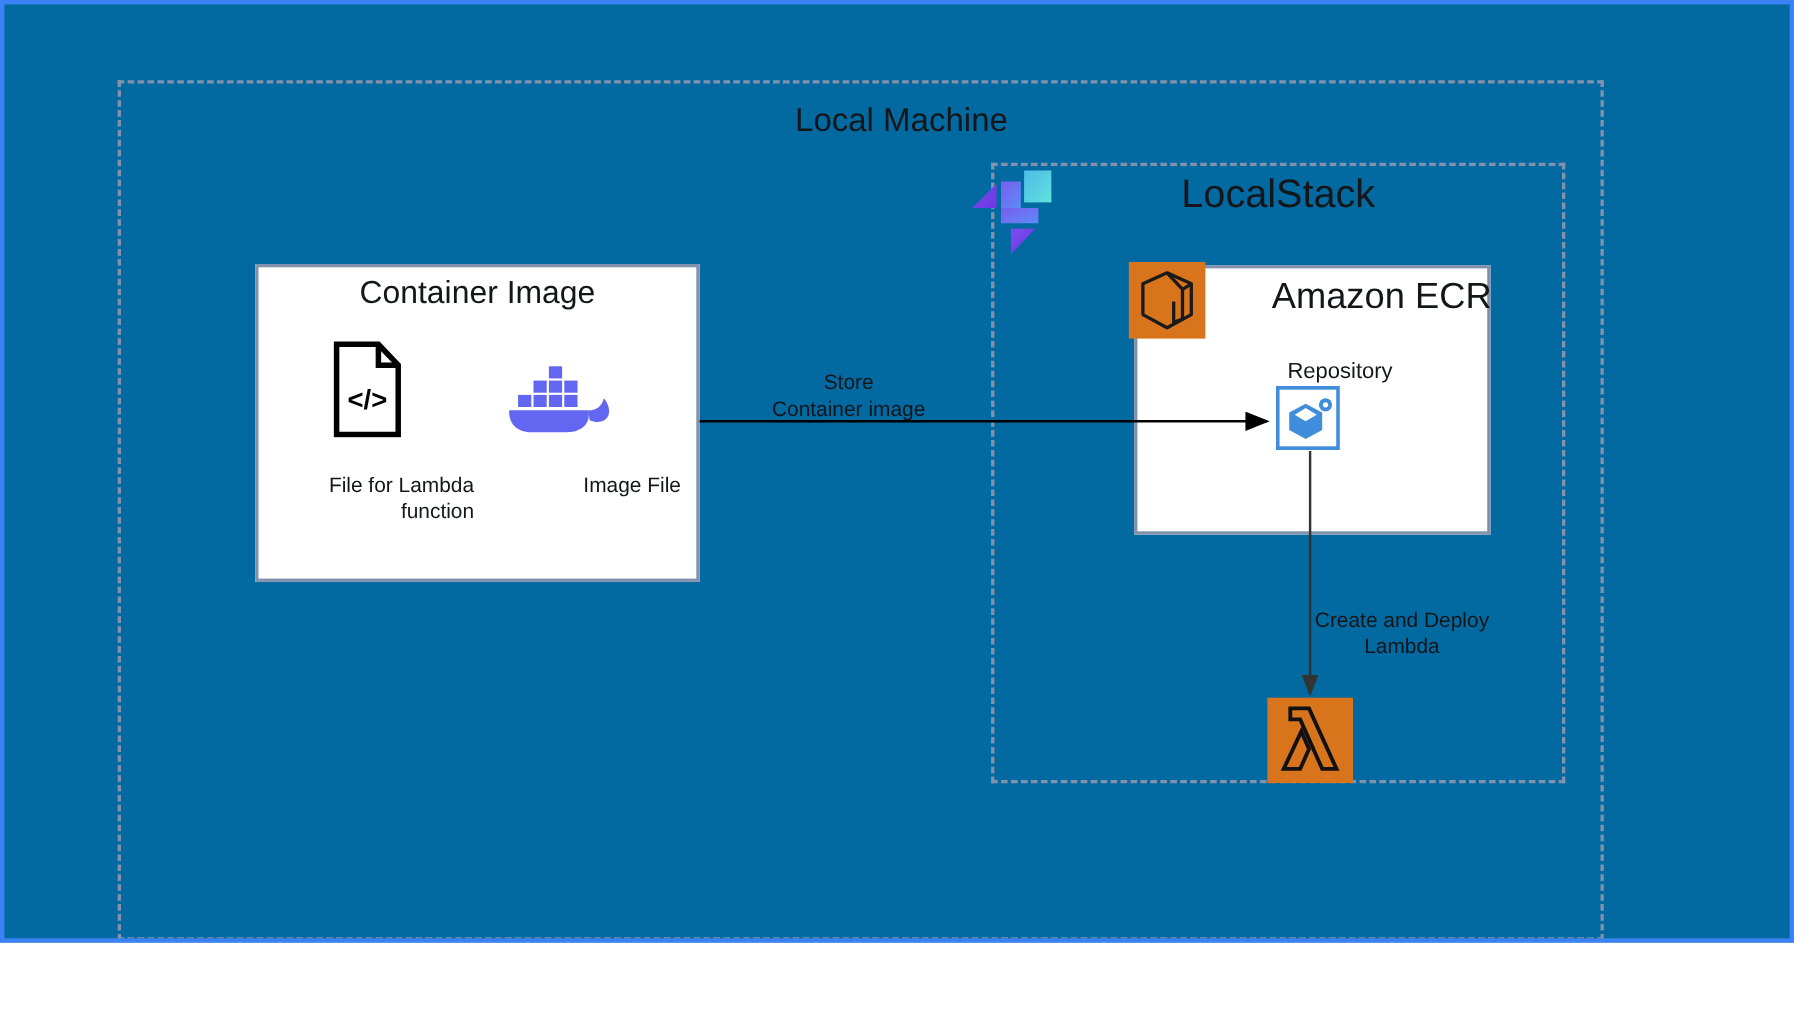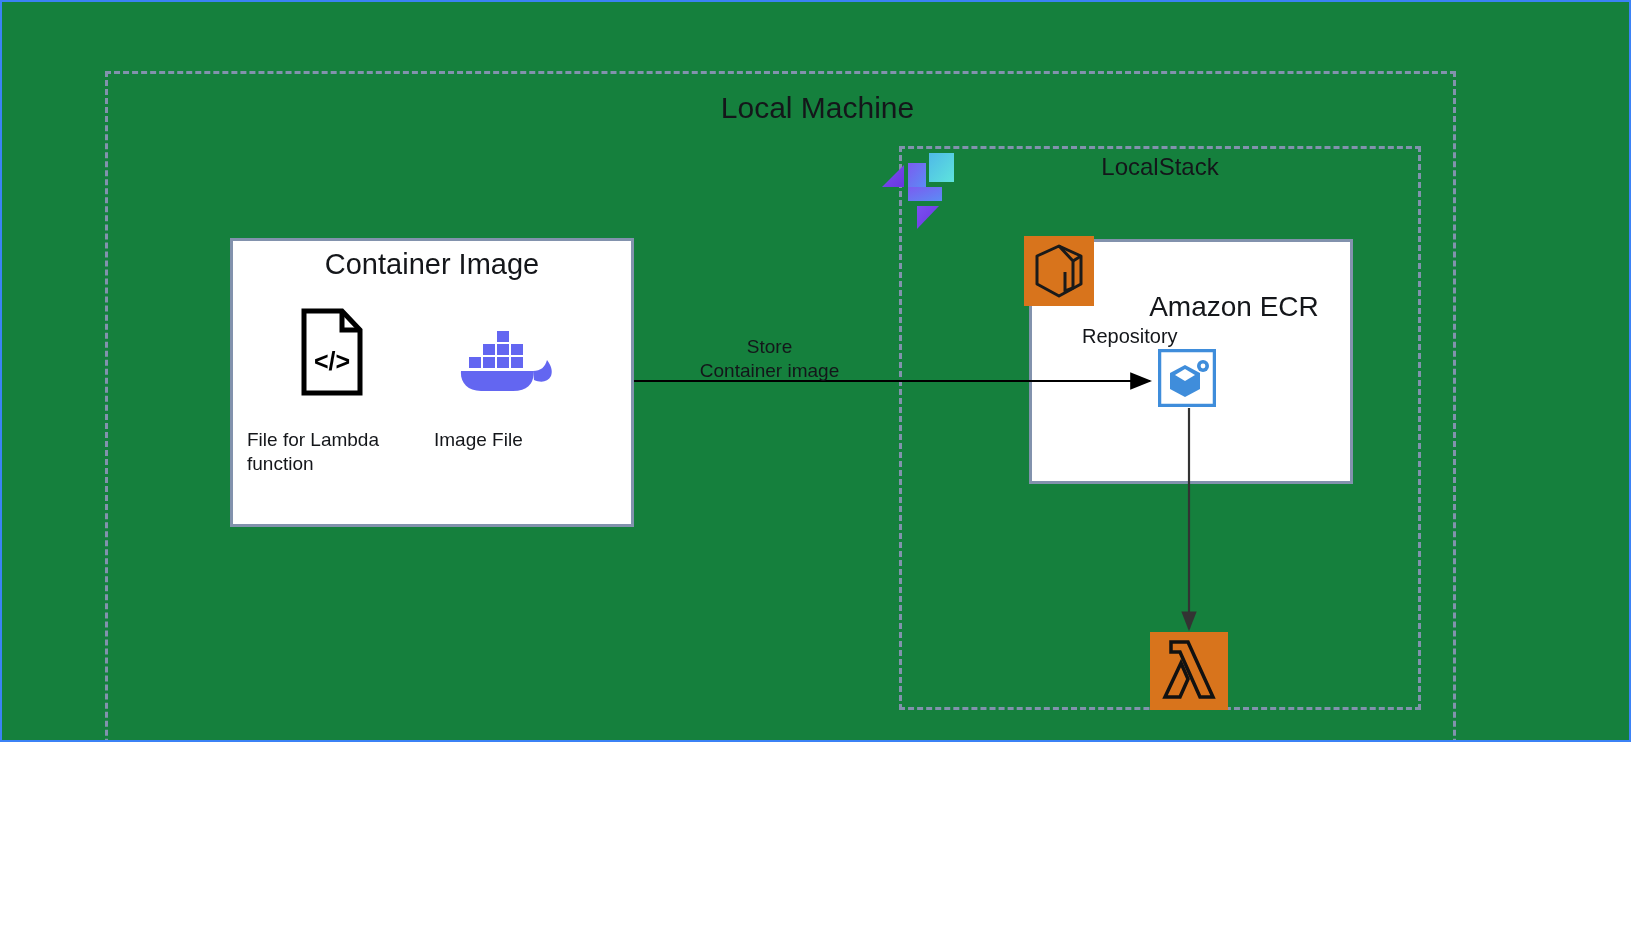--- a/index.html
+++ b/index.html
@@ -6,24 +6,24 @@
     margin: 0;
     padding: 0;
     background: #ffffff;
   }
   body {
     font-family: "Liberation Sans", sans-serif;
   }
   #canvas {
     position: relative;
     width: 1631px;
-    height: 742px;
-    background: #15803d;
+    height: 857px;
+    background: #0369a1;
     box-sizing: border-box;
-    border: 2px solid #3b82f6;
+    border: 4px solid #3b82f6;
     overflow: hidden;
   }
 
   
   .dashed-box {
     position: absolute;
     border: 3px dashed #8292ad;
     box-sizing: border-box;
     background: transparent;
   }
@@ -58,40 +58,39 @@
     color: #14161a;
     white-space: nowrap;
     text-align: center;
   }
   #local-machine-title {
     left: 0; top: 89px; width: 1631px;
     font-size: 30px;
   }
   #localstack-title {
     left: 943px; top: 151px; width: 430px;
-    font-size: 24px;
+    font-size: 36px;
   }
   #container-image-title {
     left: 228px; top: 246px; width: 404px;
     font-size: 29px;
   }
   #ecr-title {
     left: 1112px; top: 246px; width: 240px;
-    font-size: 28px;
-    text-align: center;
-    margin-top: 43px;
+    font-size: 33px;
+    text-align: right;
   }
 
   
   .caption {
     position: absolute;
     color: #14161a;
     font-size: 19px;
     line-height: 24px;
-    text-align: left;
+    text-align: right;
     white-space: pre-line;
   }
   #code-caption  { left: 245px; top: 426px; width: 182px; }
   #docker-caption{ left: 432px; top: 426px; width: 183px; }
   #repo-caption  { left: 1080px; top: 322px; width: 182px; font-size: 20px; }
 
   
   .edge-label {
     position: absolute;
     color: #14161a;
@@ -239,14 +238,16 @@
       </marker>
     </defs>
 
     <line x1="632" y1="379" x2="1148" y2="379" stroke="#000000" stroke-width="2.2" marker-end="url(#arrowhead)"></line>
 
     <line x1="1187" y1="406" x2="1187" y2="627" stroke="#333333" stroke-width="2.2" marker-end="url(#arrowhead-thin)"></line>
   </svg>
 
   <div class="edge-label" id="store-label">Store
 Container image</div>
+  <div class="edge-label" id="deploy-label">Create and Deploy
+Lambda</div>
 
 </div>
 
 </body></html>

